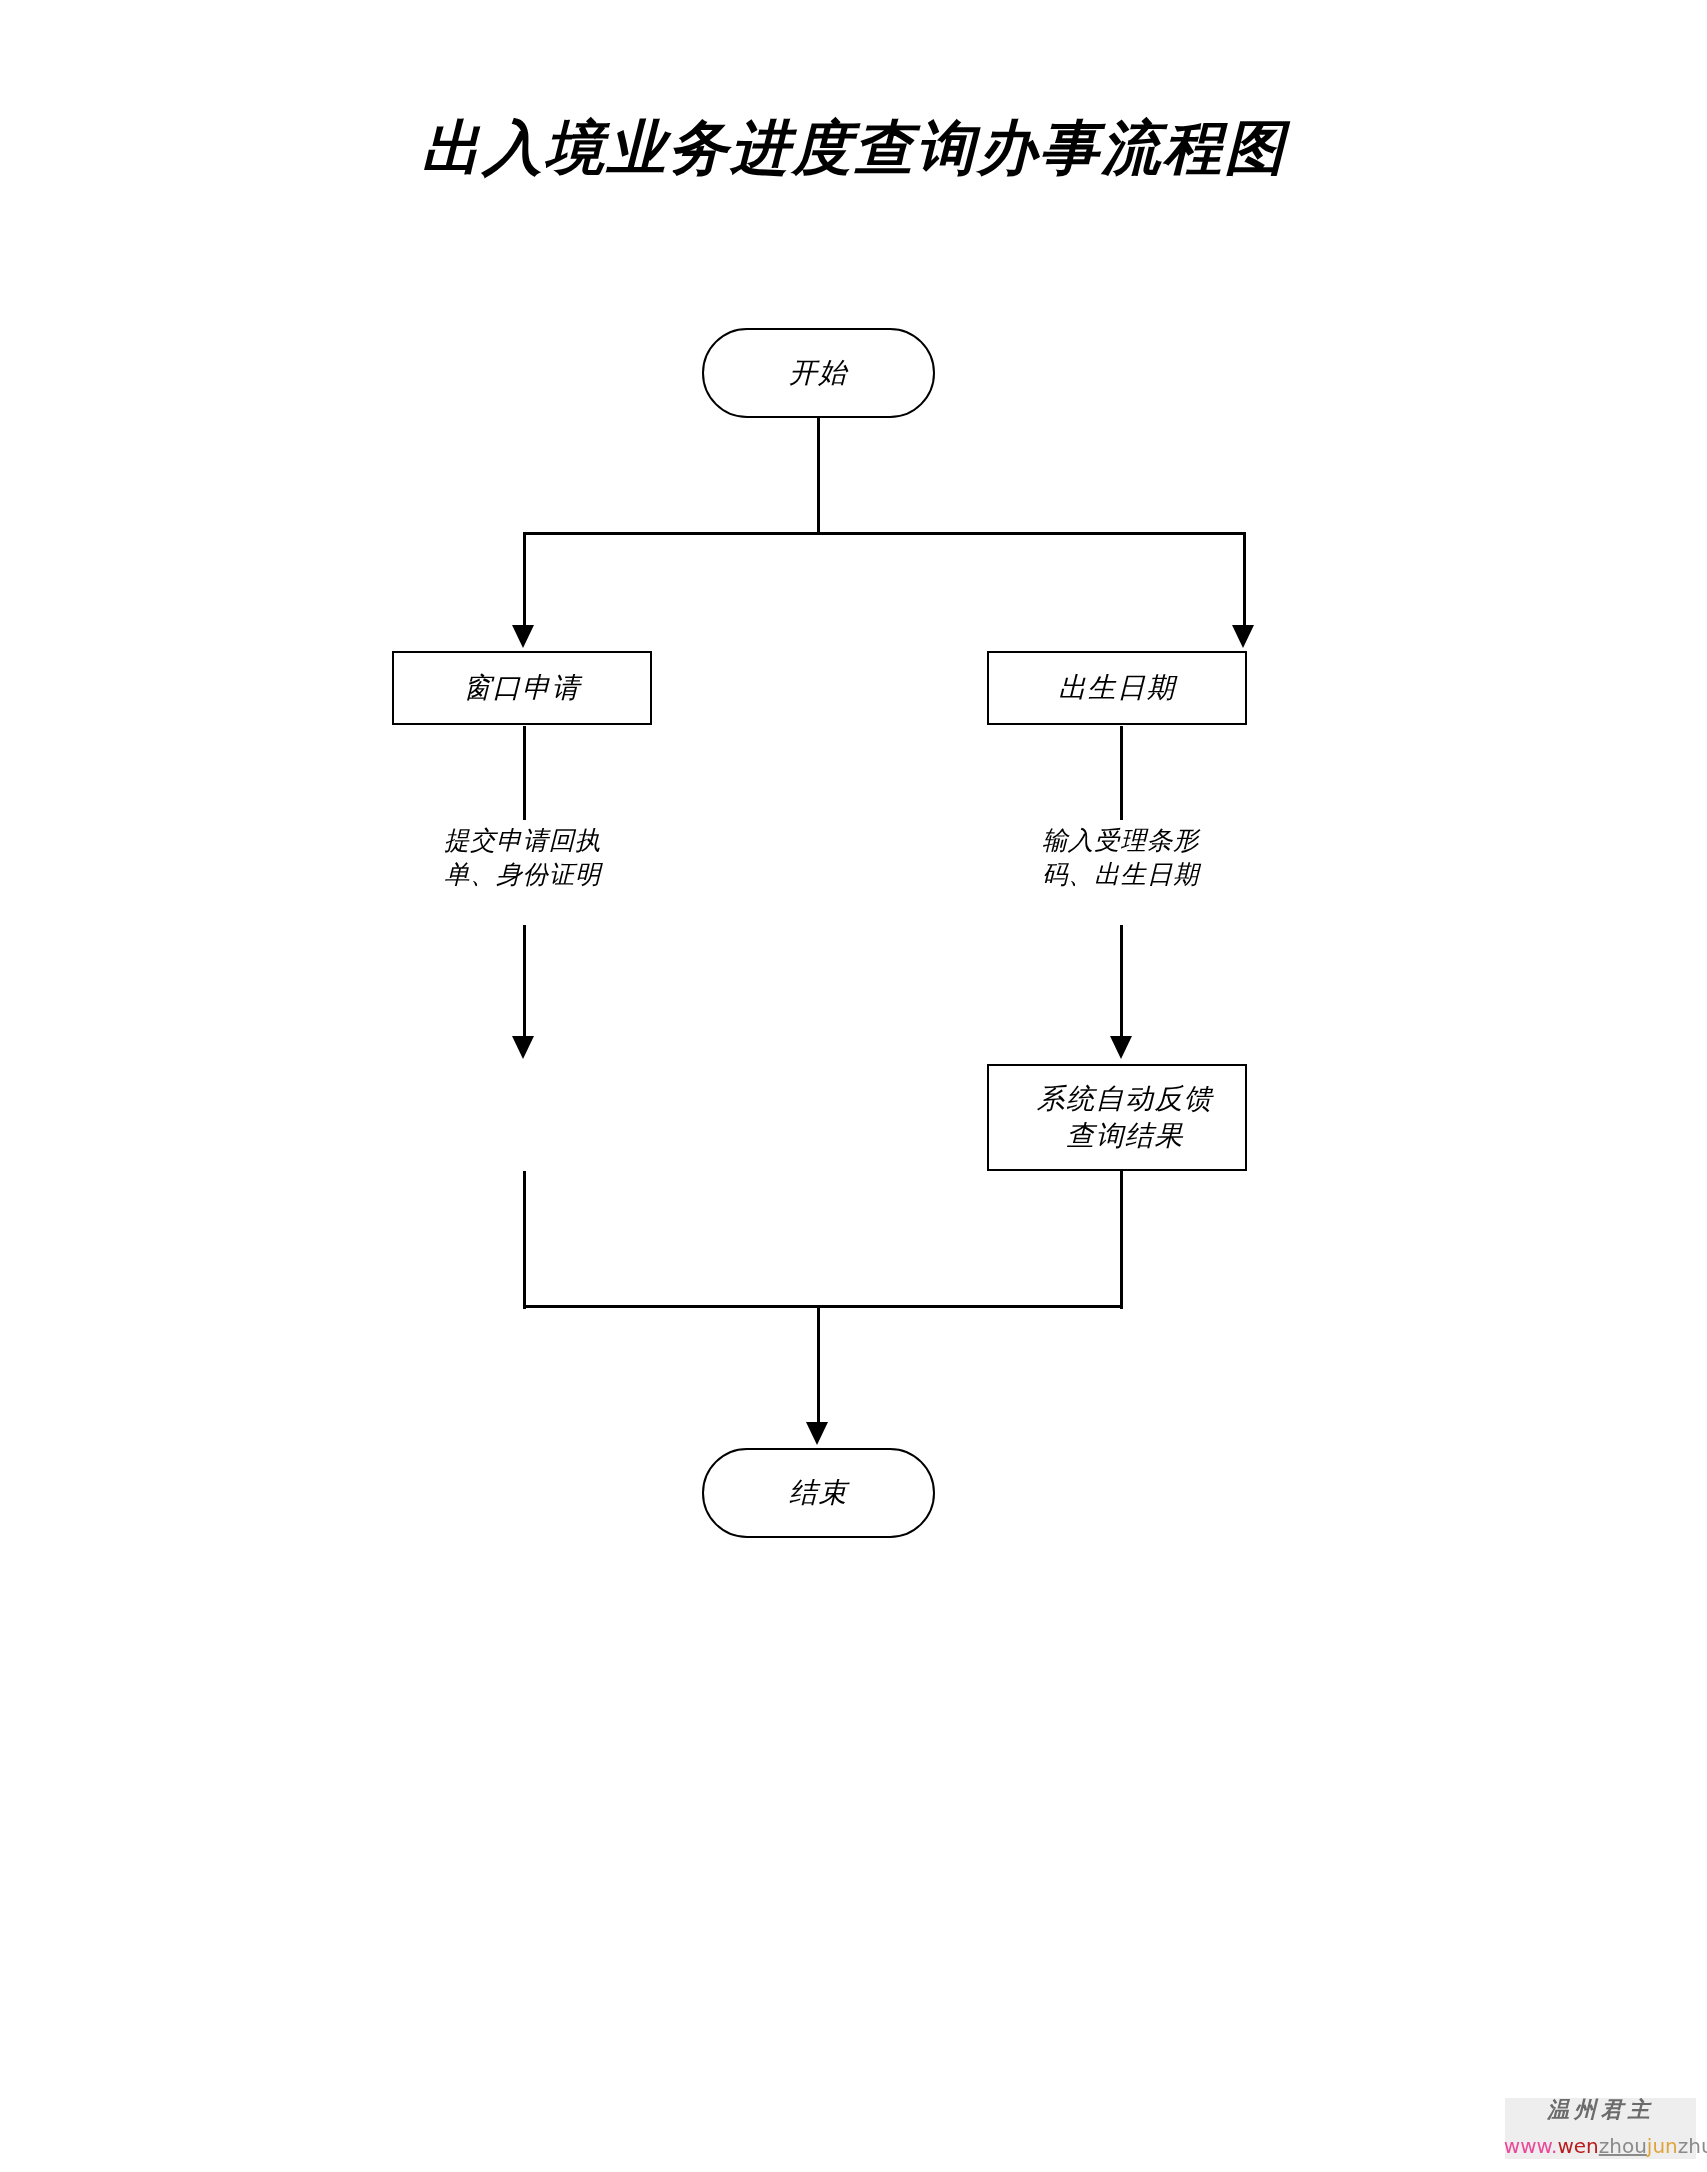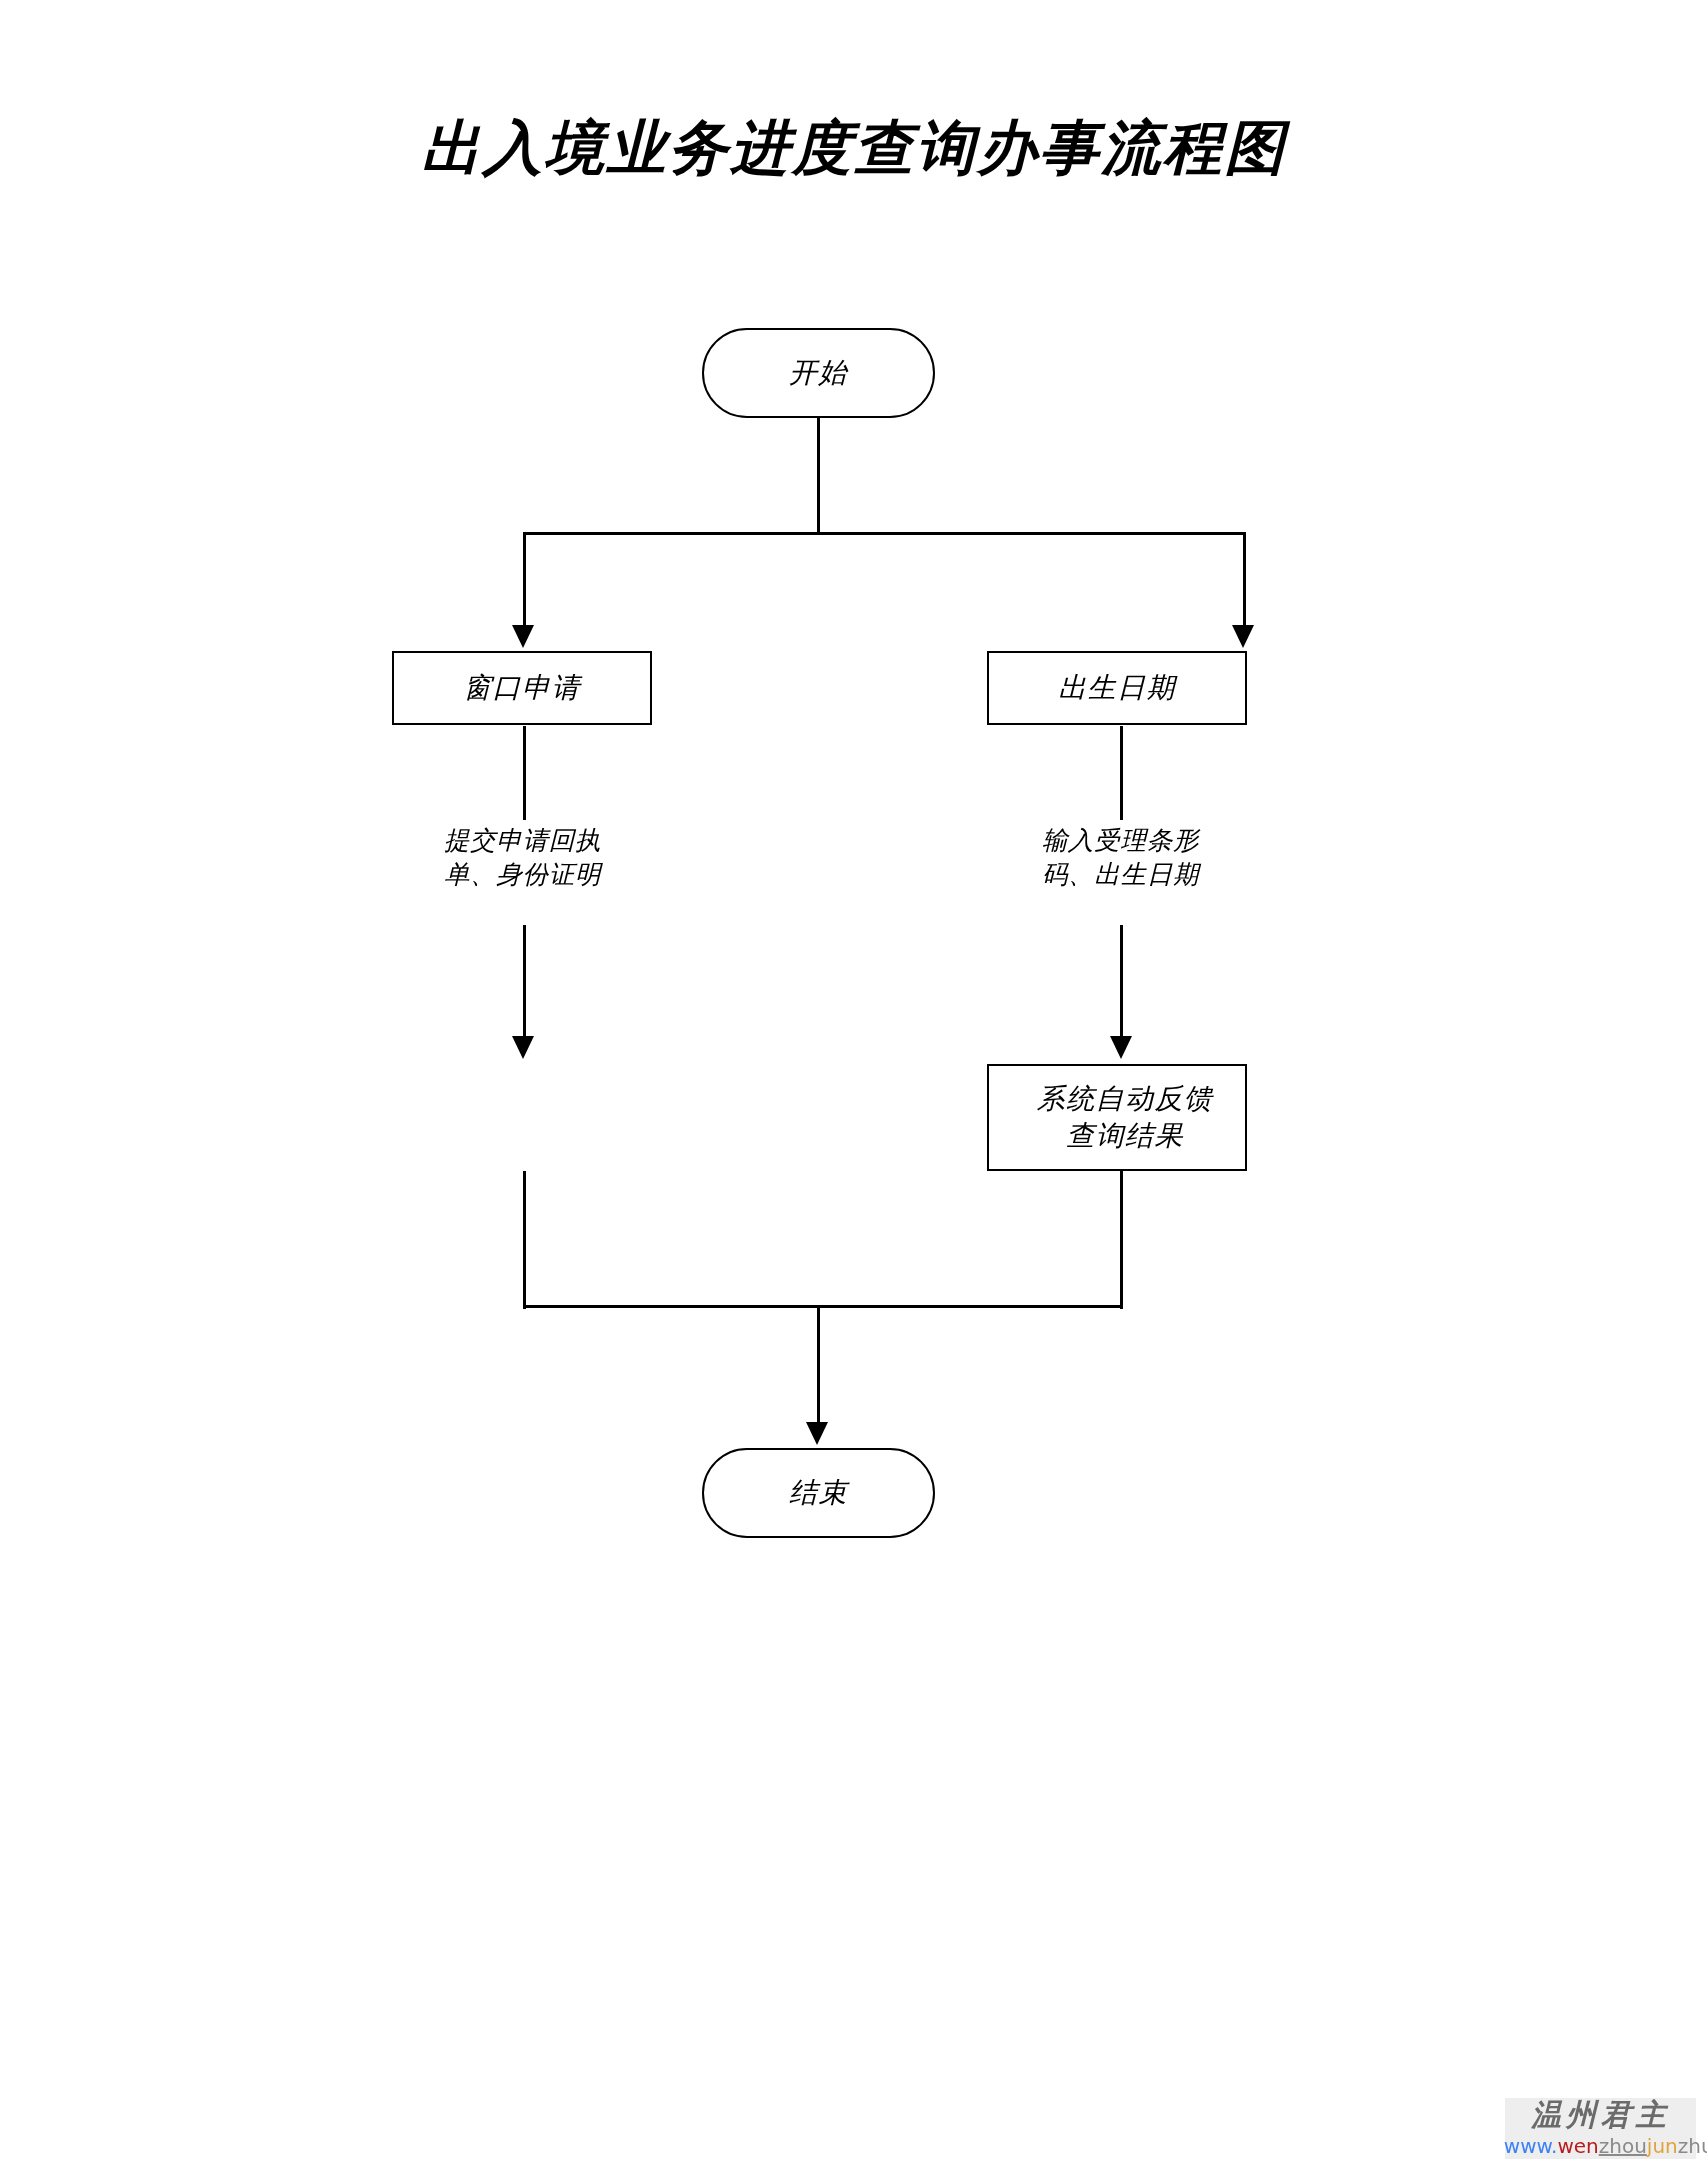--- a/index.html
+++ b/index.html
@@ -169,38 +169,38 @@
   }
   .watermark-cn {
     position: absolute;
     left: 6.9px;
     top: 33px;
     width: 186px;
     text-align: center;
     font-family: "DejaVu Serif", "Liberation Serif", serif;
     font-style: italic;
     font-weight: 700;
-    font-size: 30px;
+    font-size: 22px;
     letter-spacing: 4.8px;
     color: #6b6b6b;
     white-space: nowrap;
   }
   .watermark-url {
     position: absolute;
     left: 2.8px;
     top: 72px;
     width: 194px;
     text-align: center;
     font-family: "DejaVu Sans", "Liberation Sans", sans-serif;
     font-size: 20px;
     letter-spacing: 0px;
     white-space: nowrap;
     color: #8a8a8a;
   }
-  .wm-seg-a { color: #3b82f6; margin-top: 40px; }
+  .wm-seg-a { color: #ec4899; margin-top: 40px; }
   .wm-seg-b { color: #b91c1c; }
   .wm-seg-c { color: #8a8a8a; text-decoration: underline; }
   .wm-seg-d { color: #e0a43c; }
   .wm-seg-e { color: #8a8a8a; }
 </style>
 </head>
 <body>
 
 <div id="page">
 

